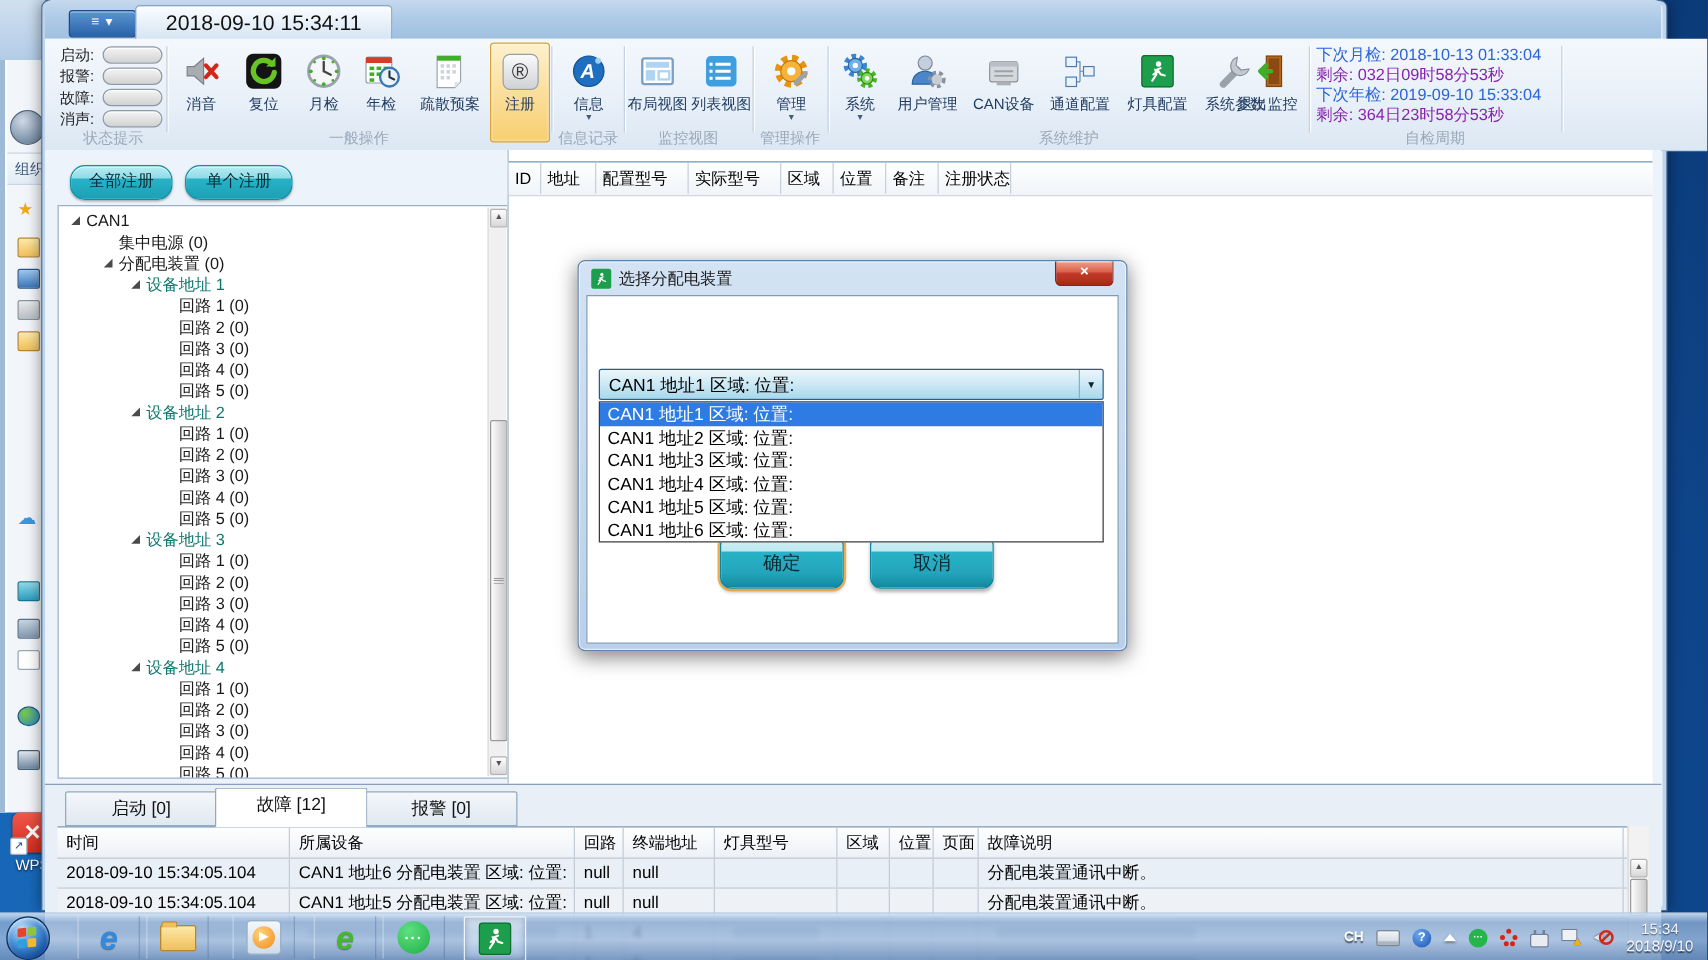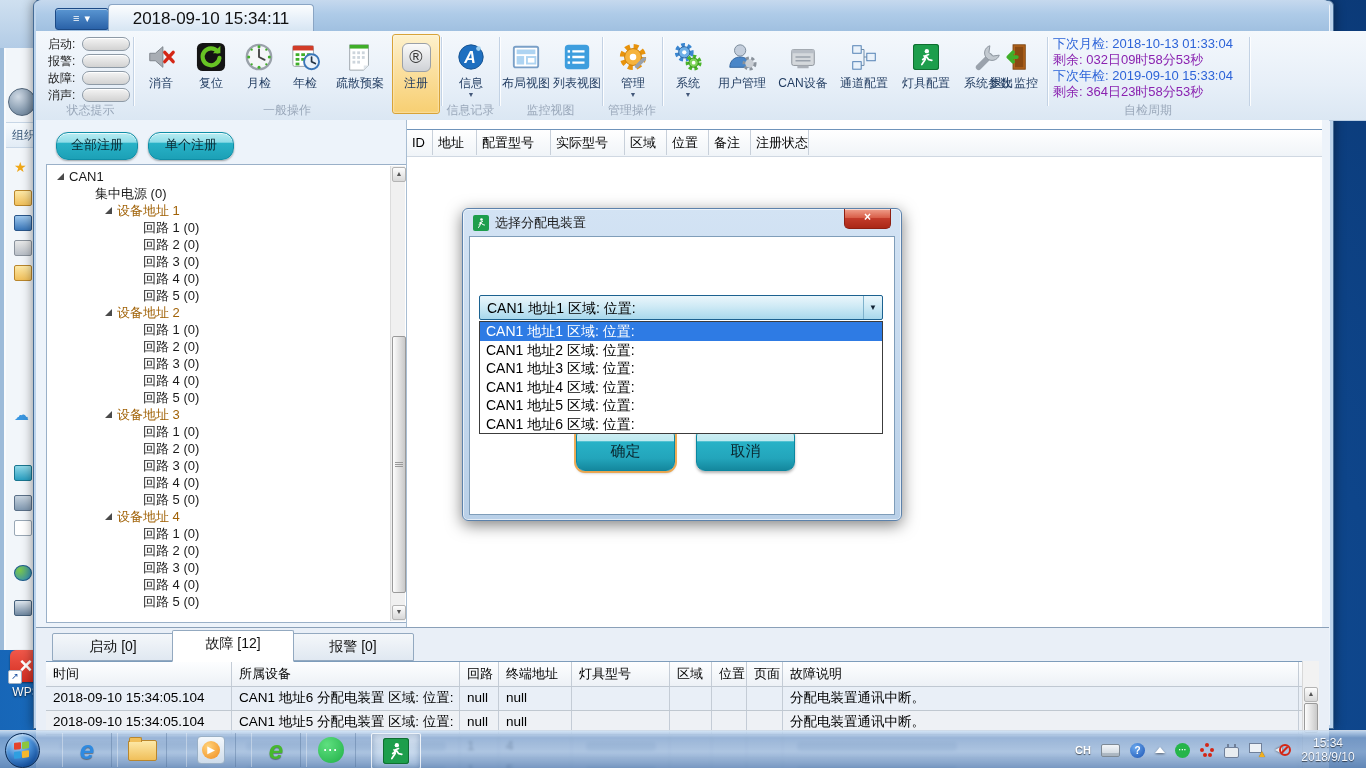--- a/index.html
+++ b/index.html
@@ -58,21 +58,21 @@
   .sc-line{font-size:13px;line-height:16px;white-space:nowrap;}
 
   
   .content{left:36px;top:120px;width:1293px;height:507px;background:#edf3fa;}
   .tealbtn{position:absolute;height:26px;border-radius:12px;border:1px solid #0f8ea6;
     background:linear-gradient(#b9ecf2 0%,#8fdde8 35%,#28b2c7 40%,#1ca0b6 100%);
     box-shadow:0 1px 2px rgba(0,0,0,.35), inset 0 1px 0 rgba(255,255,255,.7);
     font-size:13px;color:#0a2a33;text-align:center;line-height:24px;}
   .treebox{left:46px;top:164px;width:359px;height:457px;background:#fff;border:1px solid #9ab0c8;}
   .tree-row{position:relative;height:17px;line-height:17px;font-size:13px;color:#1a1a1a;display:flex;align-items:center;white-space:nowrap;}
-  .tree-row.gray .tlabel{color:#a16207;}
+  .tree-row.gray .tlabel{color:#0f766e;}
   .tw{width:0;height:0;border-bottom:7px solid #4a4a4a;border-left:7px solid transparent;margin-right:5px;}
   .tw-sp{width:12px;}
   .vsb{position:absolute;right:1px;top:1px;bottom:1px;width:14px;background:#f0f0f0;border-left:1px solid #dcdcdc;}
   .sb-btn{position:absolute;left:1px;width:12px;height:13px;background:linear-gradient(#fdfdfd,#d8d8d8);border:1px solid #b4b4b4;border-radius:2px;
     font-size:7px;color:#555;text-align:center;line-height:12px;}
   .sb-thumb{position:absolute;left:1px;width:12px;background:linear-gradient(90deg,#fdfdfd,#c9c9c9);border:1px solid #9a9a9a;border-radius:2px;}
   .sb-grip{position:absolute;left:2px;right:2px;top:50%;height:5px;margin-top:-3px;
     background:repeating-linear-gradient(#9a9a9a 0 1px, transparent 1px 2px);}
 
   .mainpanel{left:406px;top:120px;width:915px;height:507px;background:#fff;border-left:1px solid #a8bdd2;}
@@ -447,20 +447,21 @@
       <div class="rbtn" style="left:322px;width:60px;left:320px;">
         <div class="ic">
           <svg width="30" height="30" viewBox="0 0 32 32">
               <rect x="15" y="3" width="13" height="26" fill="#b5651d" stroke="#7a4410"></rect>
               <rect x="17" y="5" width="9" height="22" fill="#8a4a12"></rect>
               <path d="M19 16 h-9 M10 16 l5-5 M10 16 l5 5" stroke="#3fae29" stroke-width="4" stroke-linecap="round" stroke-linejoin="round"></path>
             </svg>
         </div>
         <div class="rlbl">退出监控</div>
       </div>
+      <div class="grp-label">系统维护</div>
     </div>
     <div class="rsep" style="left:1011px;"></div>
 
     <div class="grp" style="left:1012px;width:200px;">
       <div id="selfcheck-lines" style="padding:5px 0 0 5px;">
           <div class="sc-line" style="color: rgb(44, 99, 216);">下次月检: 2018-10-13 01:33:04</div>
           <div class="sc-line" style="color: rgb(138, 34, 176);">剩余: 032日09时58分53秒</div>
           <div class="sc-line" style="color: rgb(44, 99, 216);">下次年检: 2019-09-10 15:33:04</div>
           <div class="sc-line" style="color: rgb(138, 34, 176);">剩余: 364日23时58分53秒</div>
         </div>
@@ -476,20 +477,24 @@
 
   <div class="abs treebox">
     <div id="tree-rows" style="position:absolute;left:0;top:3px;right:15px;bottom:0;overflow:hidden;">
         <div class="tree-row" style="padding-left: 10px;">
           <div class="tw"></div>
           <div class="tlabel">CAN1</div>
         </div>
         <div class="tree-row" style="padding-left: 36px;">
           <div class="tw-sp"></div>
           <div class="tlabel">集中电源 (0)</div>
+        </div>
+        <div class="tree-row" style="padding-left: 36px;">
+          <div class="tw"></div>
+          <div class="tlabel">分配电装置 (0)</div>
         </div>
         <div class="tree-row gray" style="padding-left: 58px;">
           <div class="tw"></div>
           <div class="tlabel">设备地址 1</div>
         </div>
         <div class="tree-row" style="padding-left: 84px;">
           <div class="tw-sp"></div>
           <div class="tlabel">回路 1 (0)</div>
         </div>
         <div class="tree-row" style="padding-left: 84px;">

